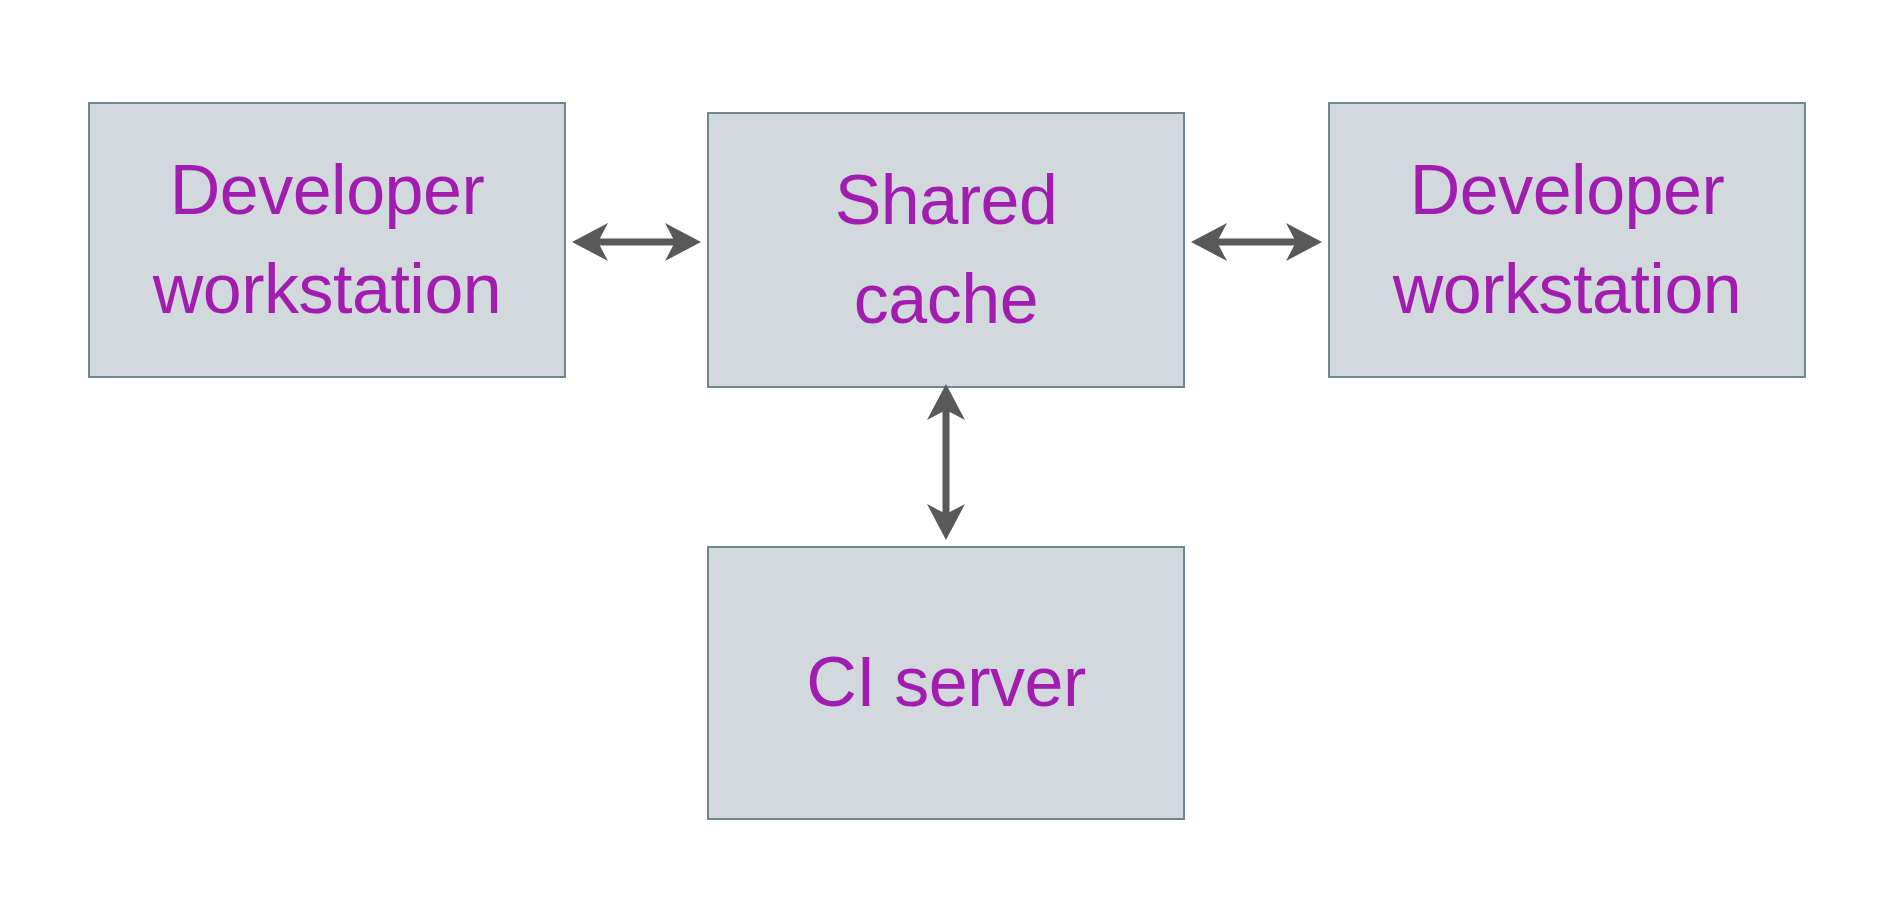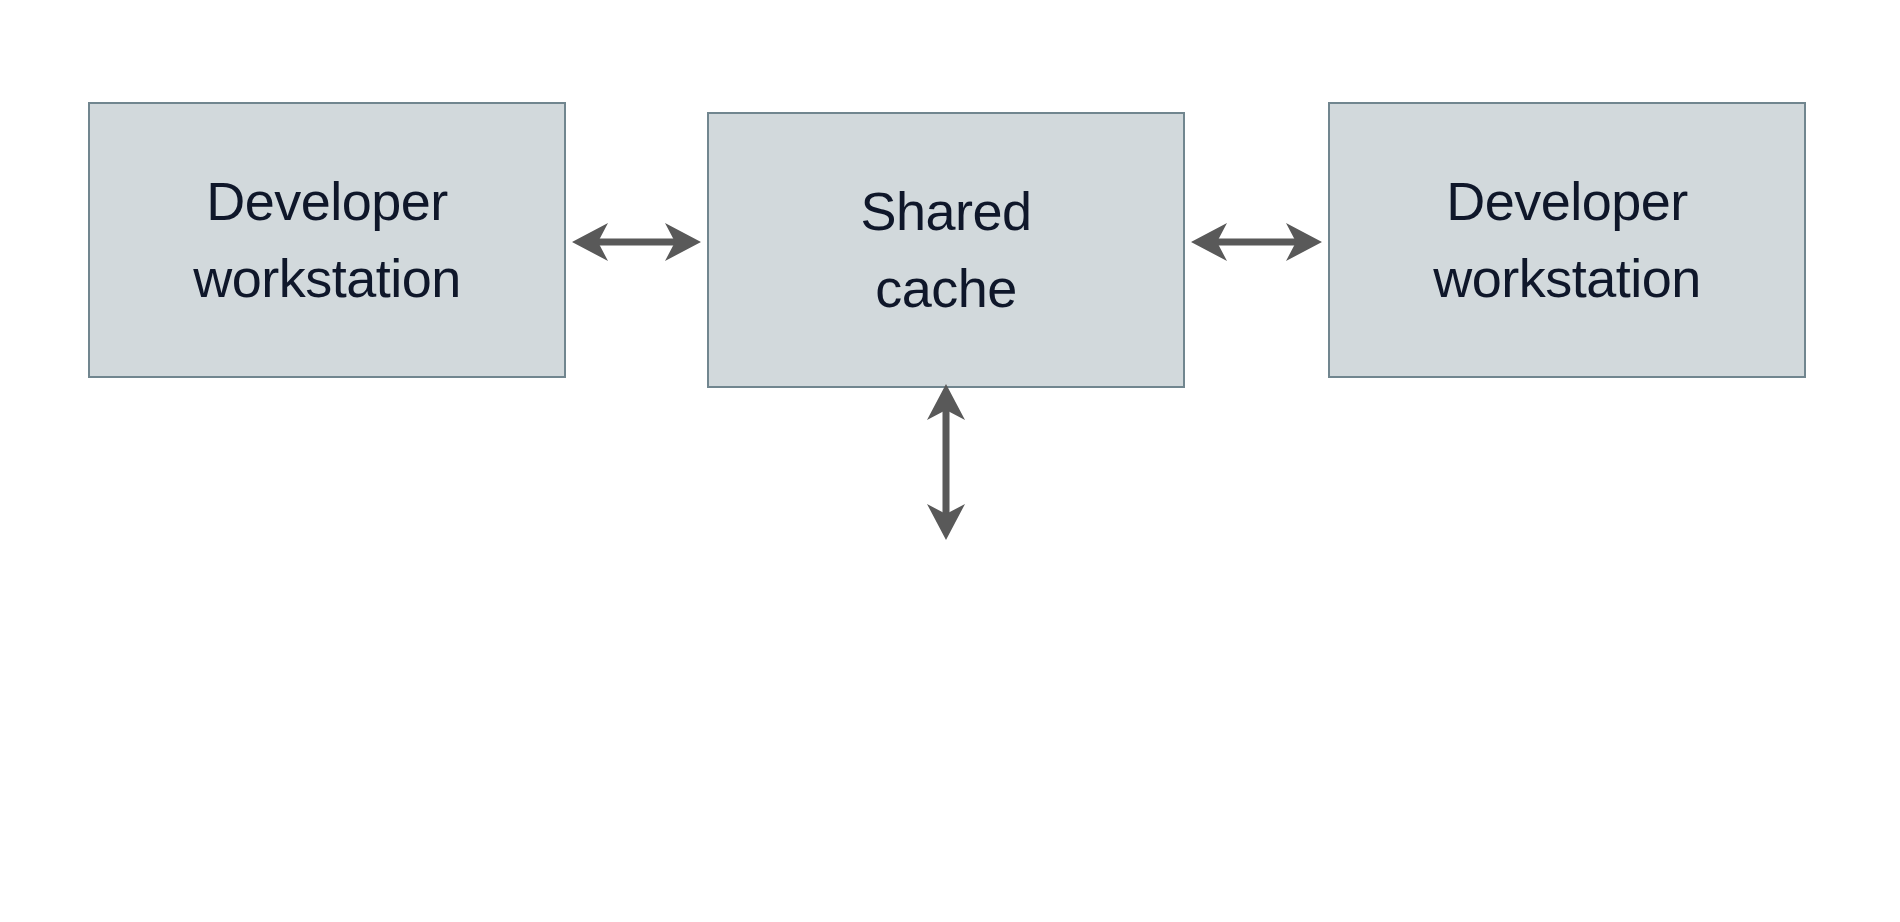--- a/index.html
+++ b/index.html
@@ -21,23 +21,23 @@
     box-sizing: border-box;
     background: #d2d9dc;
     border: 2px solid #71868f;
     display: flex;
     align-items: center;
     justify-content: center;
   }
   .node-label {
     white-space: pre-line;
     text-align: center;
-    font-size: 54px;
+    font-size: 70px;
     line-height: 1.42;
-    color: #0f172a;
+    color: #a21caf;
     letter-spacing: -0.5px;
   }
   .node-left   { left: 88px;   top: 102px; width: 478px; height: 276px; }
   .node-center { left: 707px;  top: 112px; width: 478px; height: 276px; }
   .node-right  { left: 1328px; top: 102px; width: 478px; height: 276px; }
   .node-ci     { left: 707px;  top: 546px; width: 478px; height: 274px; }
   .edges-overlay {
     position: absolute;
     left: 0;
     top: 0;
@@ -59,20 +59,23 @@
   <div class="node node-center">
     <div class="node-label">Shared
 cache</div>
   </div>
 
   <div class="node node-right">
     <div class="node-label">Developer
 workstation</div>
   </div>
 
+  <div class="node node-ci">
+    <div class="node-label">CI server</div>
+  </div>
 
   <svg class="edges-overlay" width="1900" height="922" viewBox="0 0 1900 922">
 
     <g fill="#595959">
       <polygon points="572,242 608,223 598,242 608,261"></polygon>
       <rect x="598" y="238.5" width="77" height="7"></rect>
       <polygon points="701,242 665,223 675,242 665,261"></polygon>
     </g>
 
     <g fill="#595959">

